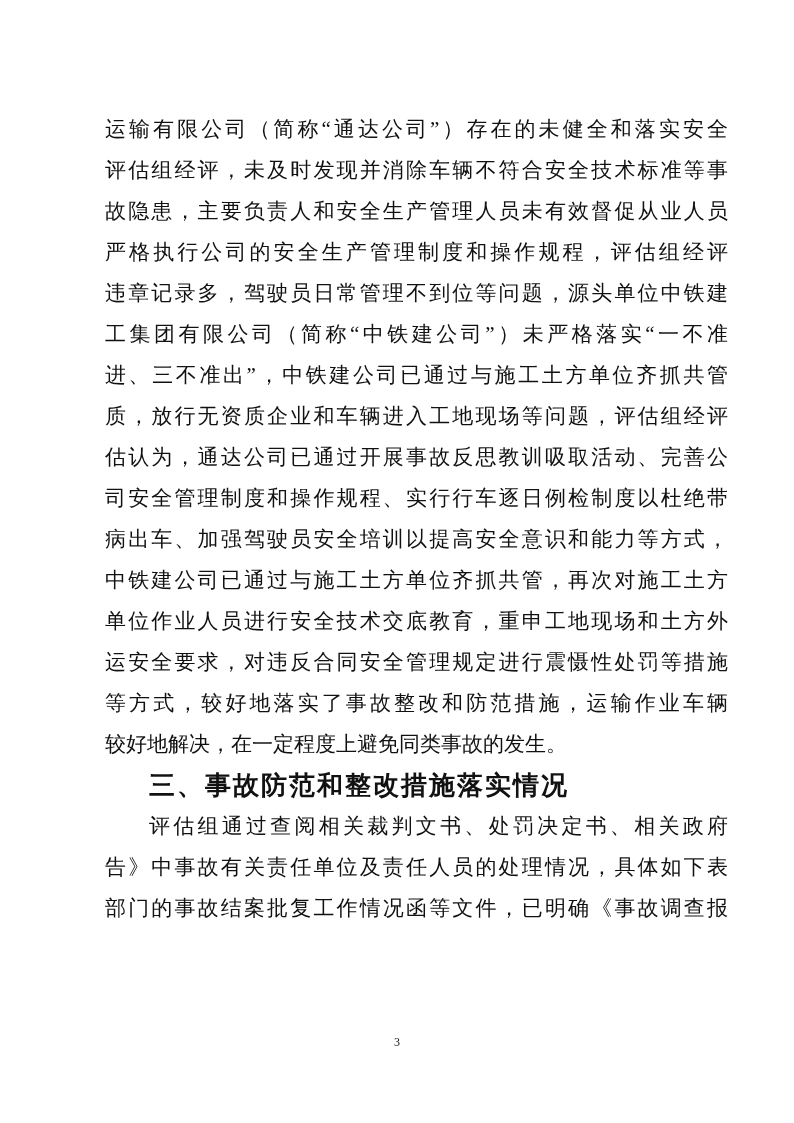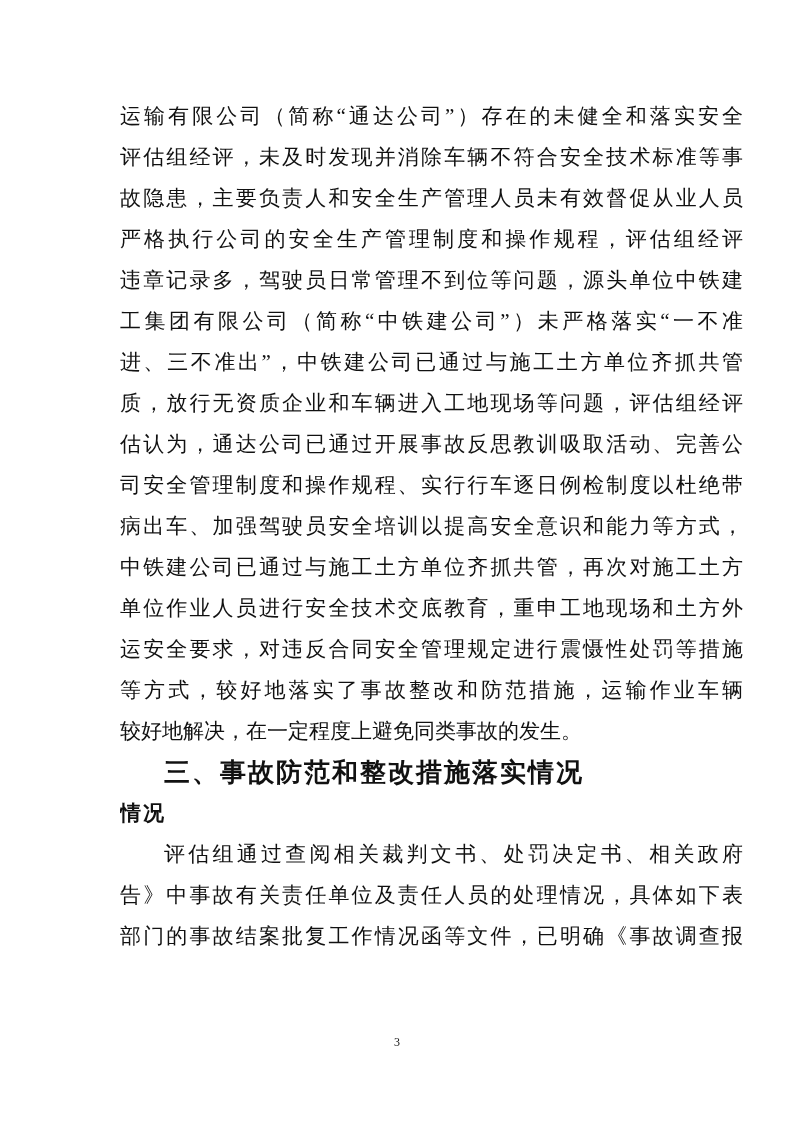--- a/index.html
+++ b/index.html
@@ -13,23 +13,22 @@
     height: 1123px;
     margin: 0 auto;
     background: #ffffff;
     overflow: hidden;
     font-family: "Liberation Serif", "DejaVu Serif", serif;
     color: #111111;
   }
   .content {
     position: absolute;
     left: 105px;
-    top: 96px;
+    top: 109px;
     width: 623px;
-    margin-left: 15px;
   }
   .line {
     height: 41px;
     line-height: 41px;
     font-size: 21px;
     color: #111111;
     overflow: hidden;
   }
   .just {
     text-align: justify;
@@ -80,21 +79,20 @@
     <div class="line just">司安全管理制度和操作规程、实行行车逐日例检制度以杜绝带</div>
     <div class="line just">病出车、加强驾驶员安全培训以提高安全意识和能力等方式，</div>
     <div class="line just">中铁建公司已通过与施工土方单位齐抓共管，再次对施工土方</div>
     <div class="line just">单位作业人员进行安全技术交底教育，重申工地现场和土方外</div>
     <div class="line just">运安全要求，对违反合同安全管理规定进行震慑性处罚等措施</div>
     <div class="line just">等方式，较好地落实了事故整改和防范措施，运输作业车辆</div>
     <div class="line">较好地解决，在一定程度上避免同类事故的发生。</div>
 
     <div class="line heading-1 indent">三、事故防范和整改措施落实情况</div>
 
-    <div class="line heading-2">情况</div>
 
     <div class="line just indent">评估组通过查阅相关裁判文书、处罚决定书、相关政府</div>
     <div class="line just">告》中事故有关责任单位及责任人员的处理情况，具体如下表</div>
     <div class="line just">部门的事故结案批复工作情况函等文件，已明确《事故调查报</div>
 
   </div>
 
   <div class="page-number">3</div>
 </div>
 

